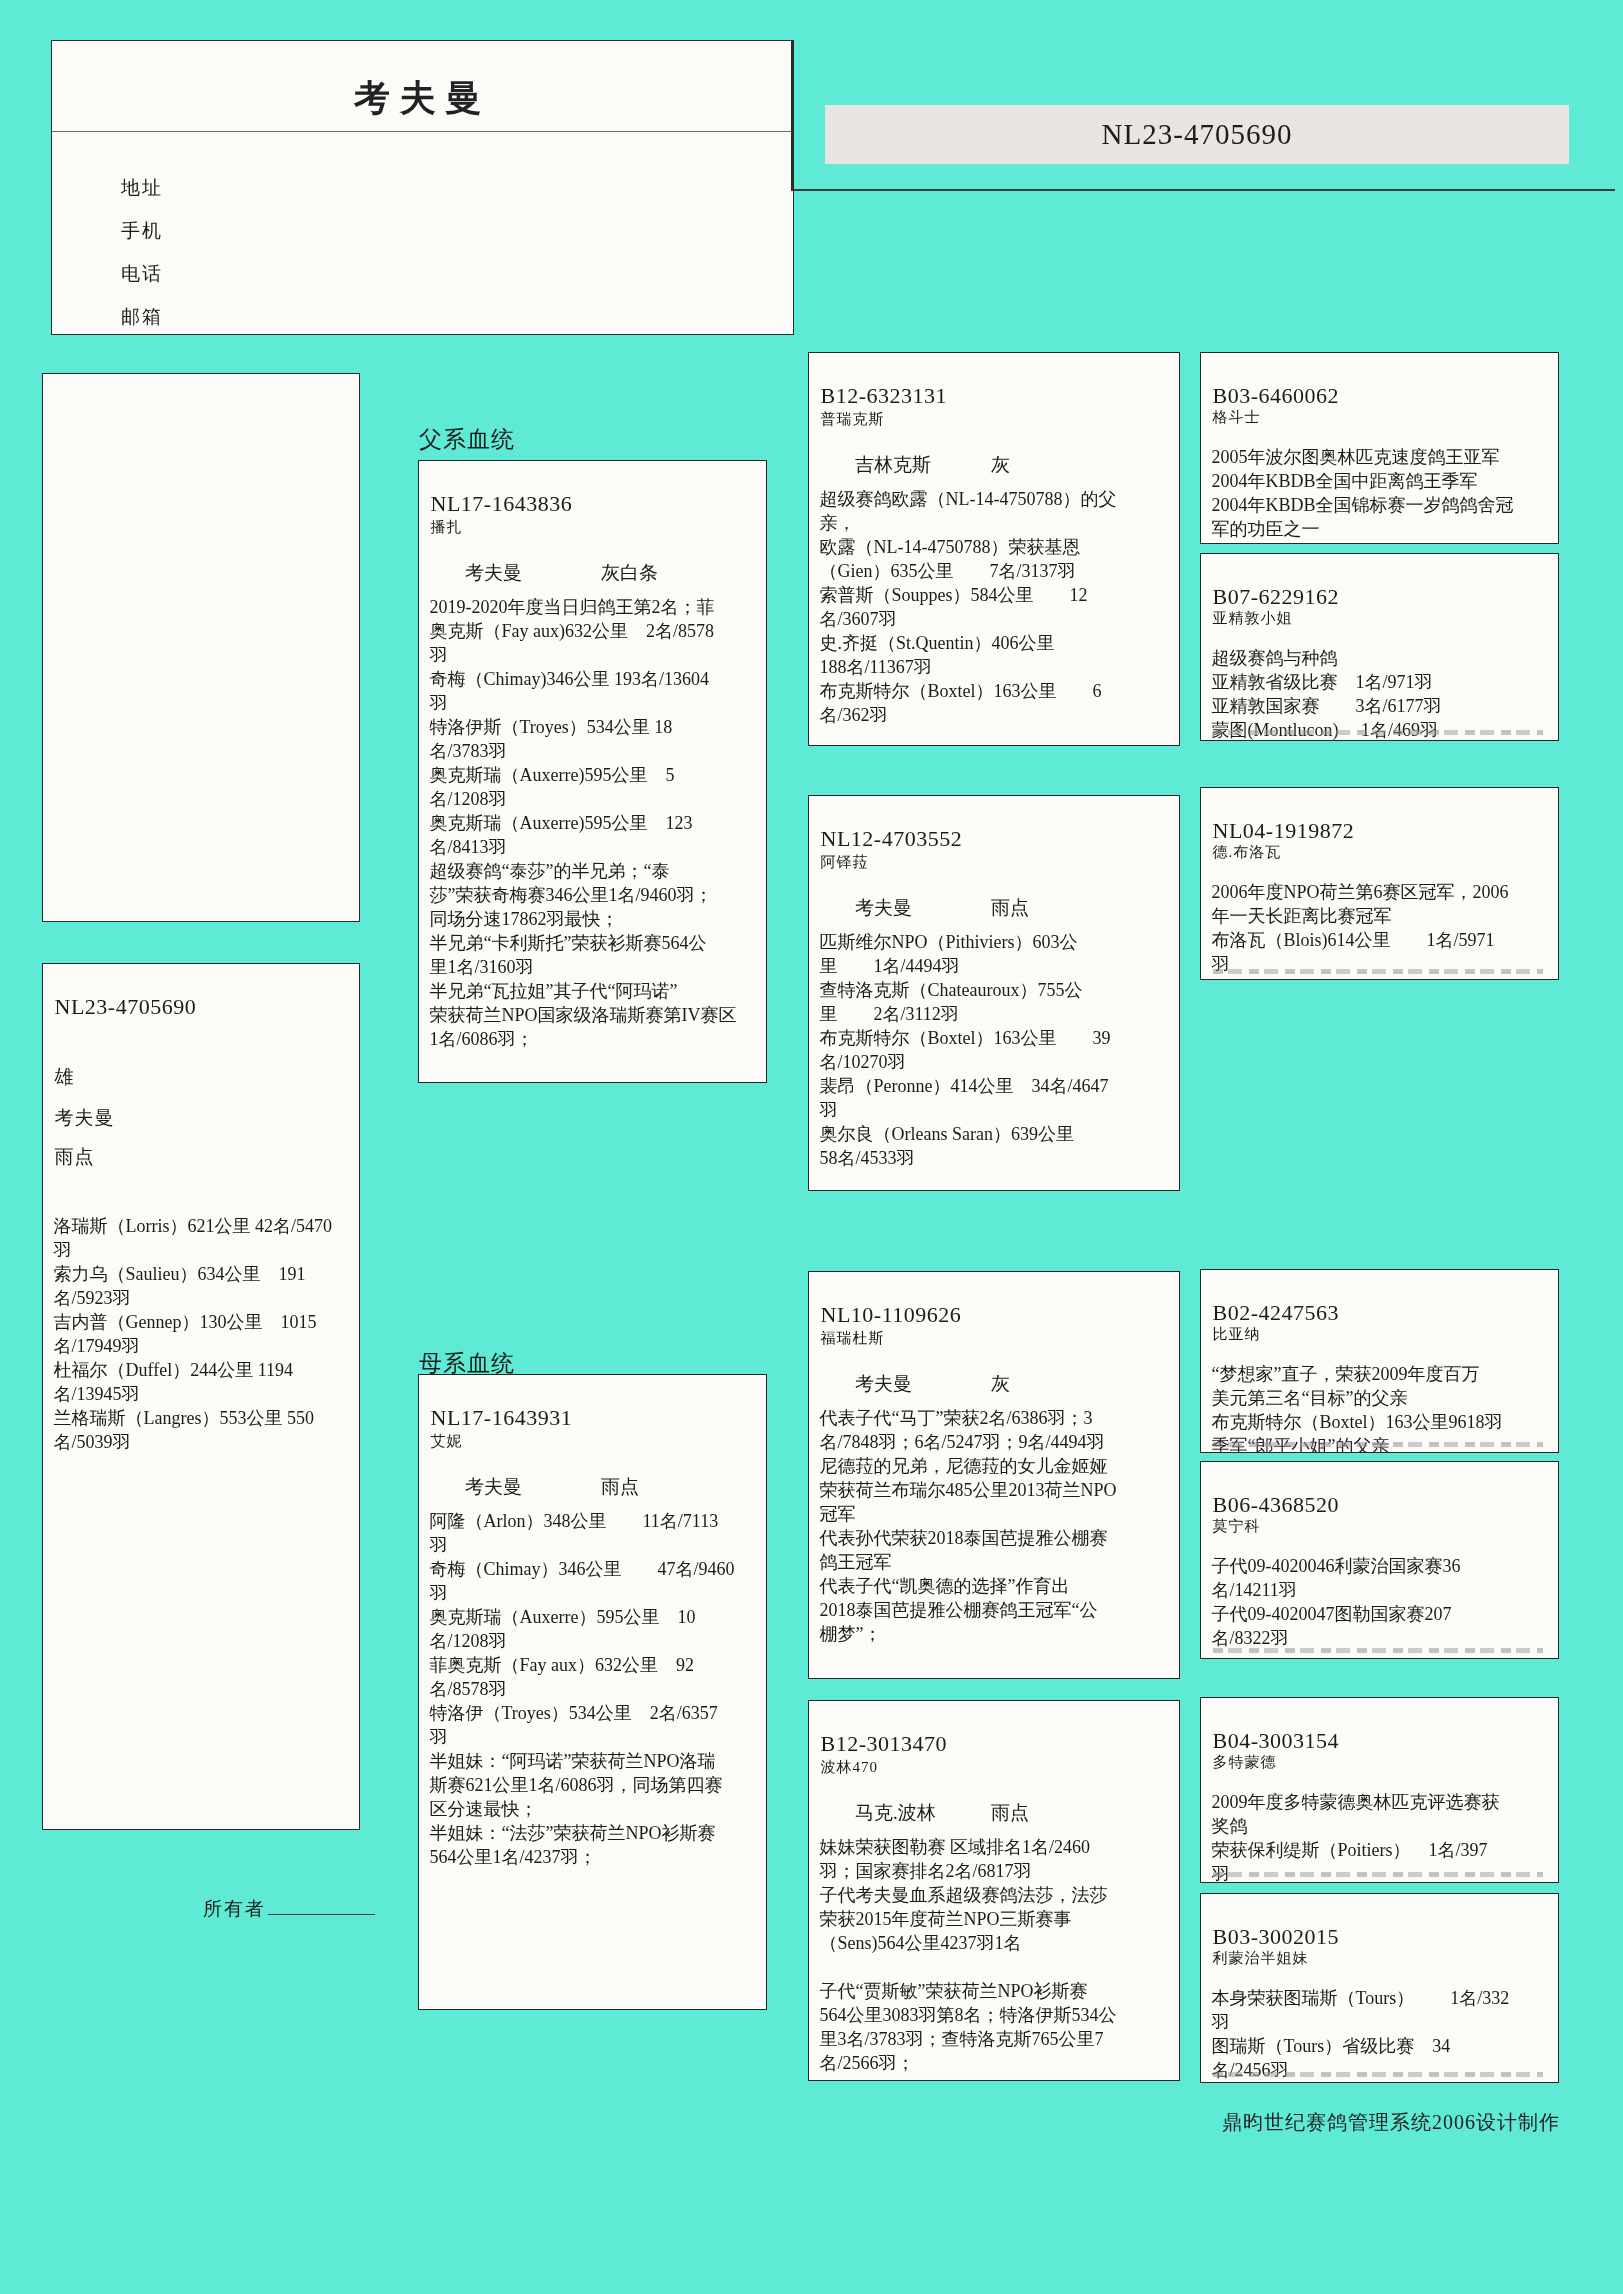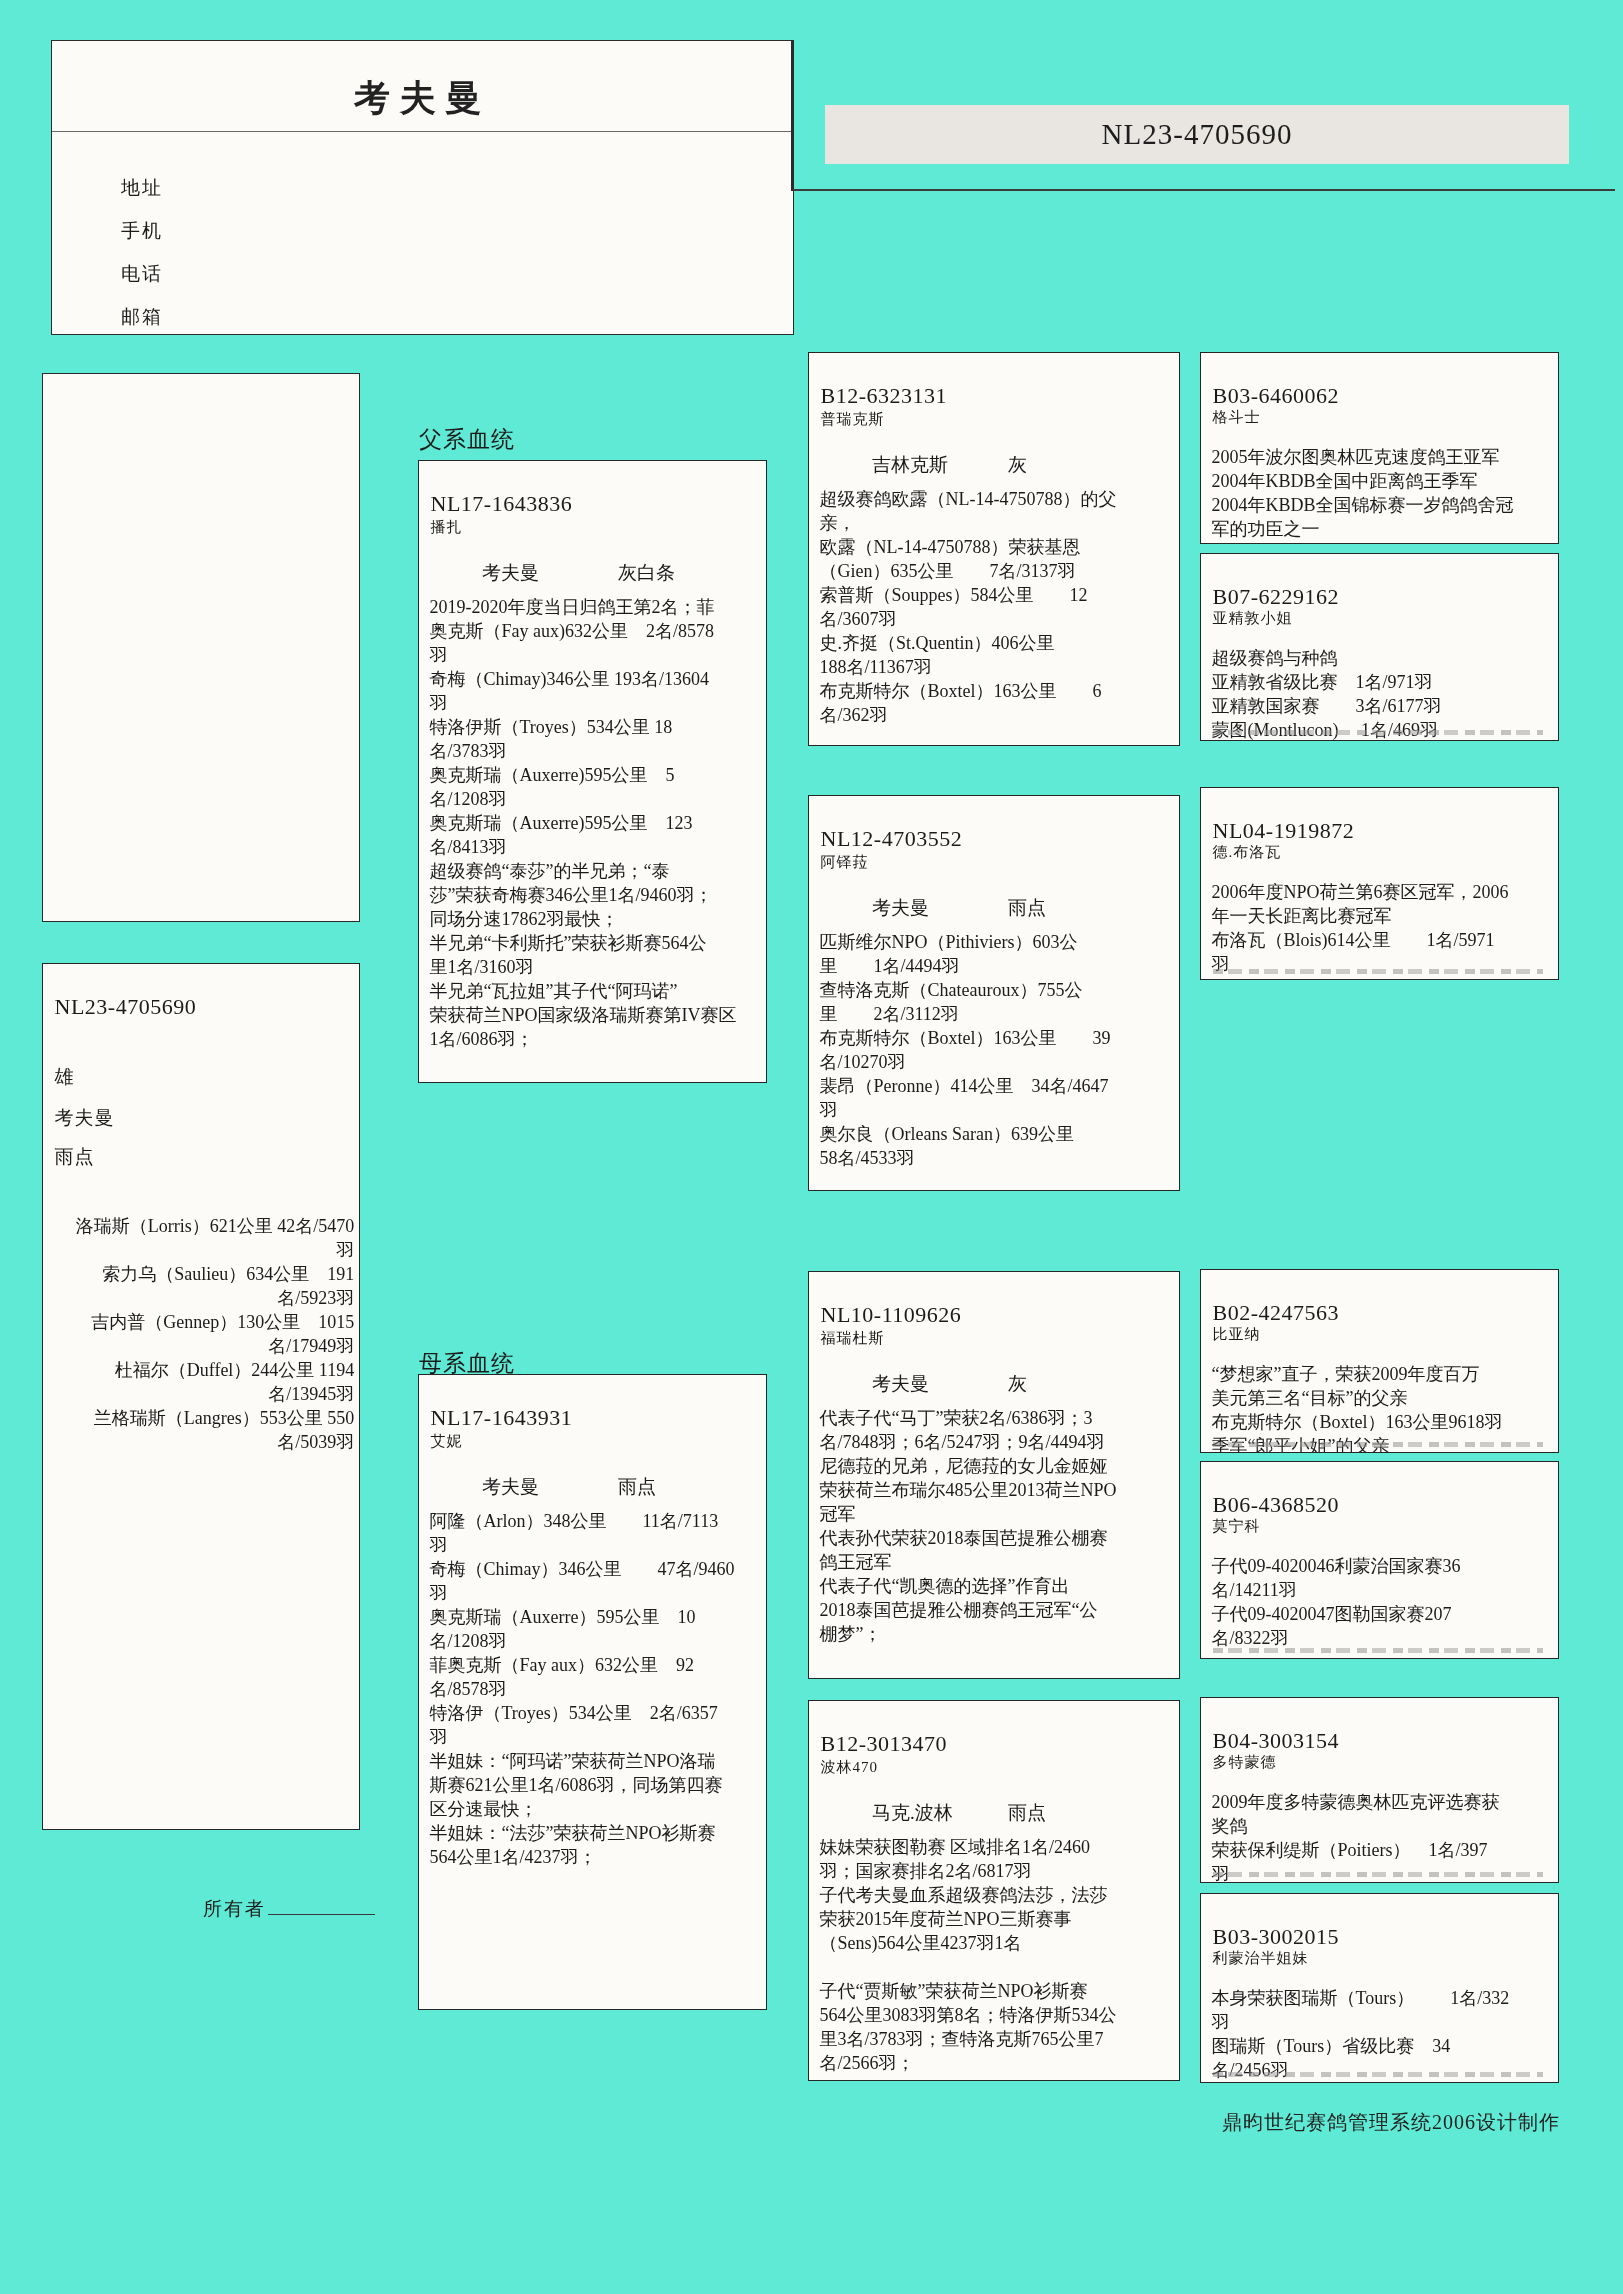--- a/index.html
+++ b/index.html
@@ -13,32 +13,32 @@
   
   .ring-band{position:absolute;left:825px;top:105px;width:744px;height:59px;background:#e9e6e1;}
   .top-ring{position:absolute;left:0;right:0;top:0;height:59px;line-height:59px;text-align:center;font-size:29px;letter-spacing:1px;color:#1d1d1d;}
   .top-rule{position:absolute;left:793px;top:189px;width:822px;height:1.9px;background:#3c3c3c;}
   .hdr-vline{position:absolute;left:791px;top:40px;width:1.9px;height:151px;background:#2b2b2b;}
   
   .photo-box{position:absolute;left:42px;top:373px;width:316px;height:547px;border:1.9px solid #2b2b2b;background:#fcfbf8;}
   .pbox{position:absolute;border:1.9px solid #262626;background:#fcfbf8;overflow:hidden;}
   .ring{position:absolute;left:11.5px;top:17px;font-size:22px;letter-spacing:0.5px;white-space:nowrap;margin-top:13px;}
   .pname{position:absolute;left:11.5px;top:57px;font-size:15px;letter-spacing:1px;white-space:nowrap;}
-  .srow{position:absolute;left:63px;top:99px;right:5.7px;display:flex;font-size:19px;align-items:flex-end;}
+  .srow{position:absolute;left:46px;top:99px;right:5.7px;display:flex;font-size:19px;align-items:flex-end;}
   .srow .strain{width:136px;flex:none;white-space:nowrap;}
   .srow .pcolor{white-space:nowrap;}
   .plines{position:absolute;left:10.5px;right:4.8px;top:134px;}
   .ln{font-size:18px;line-height:24px;white-space:pre;}
   .sm .pname{top:55px;}
   .sm .plines{top:92px;}
   
   .subject .sex{position:absolute;left:11.5px;top:100px;font-size:19px;}
   .subject .strain2{position:absolute;left:11.5px;top:141px;font-size:19px;letter-spacing:1px;}
   .subject .color2{position:absolute;left:11.5px;top:180px;font-size:19px;letter-spacing:1px;}
-  .subject .plines{top:250px;text-align:right;}
+  .subject .plines{top:250px;}
   .section-label{position:absolute;font-size:23px;letter-spacing:1px;}
   .cutoff{position:absolute;left:11.5px;right:15.3px;bottom:4.8px;height:5.7px;opacity:.5;
     background:repeating-linear-gradient(90deg,#8a8a8a 0 9.6px,transparent 9.6px 15.3px,#9b9b9b 15.3px 29px,transparent 29px 36px);}
   .owner{position:absolute;left:203px;top:1896px;font-size:19px;letter-spacing:1.9px;}
   .owner .blank{display:inline-block;width:107px;height:14.3px;border-bottom:1.9px solid #3a3a3a;margin-left:1.9px;}
   .footer{position:absolute;left:1128px;top:2109px;width:432px;text-align:right;font-size:20px;letter-spacing:1px;color:#222;}
 </style>
 </head>
 <body>
 

